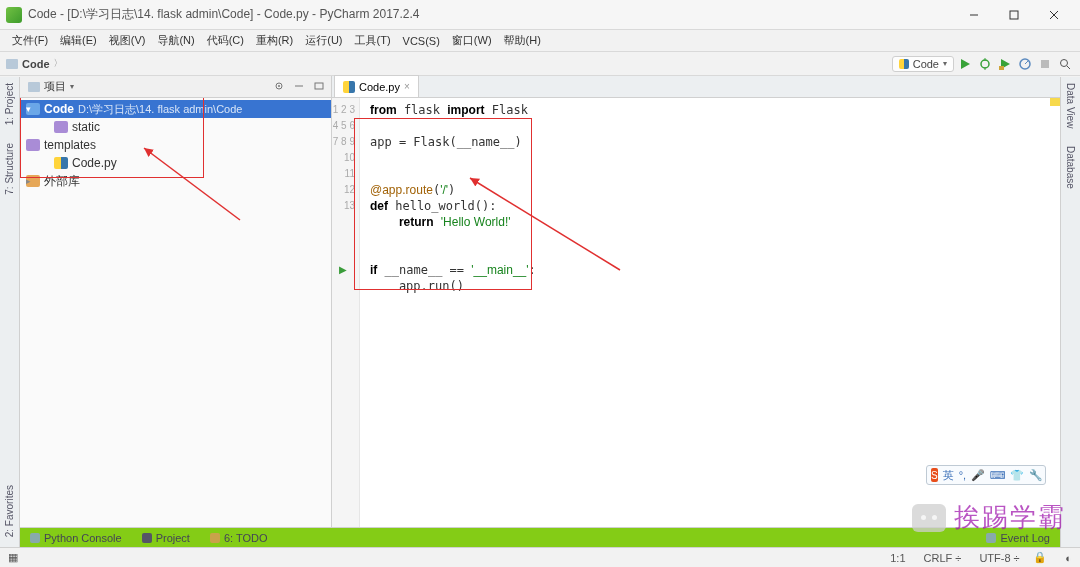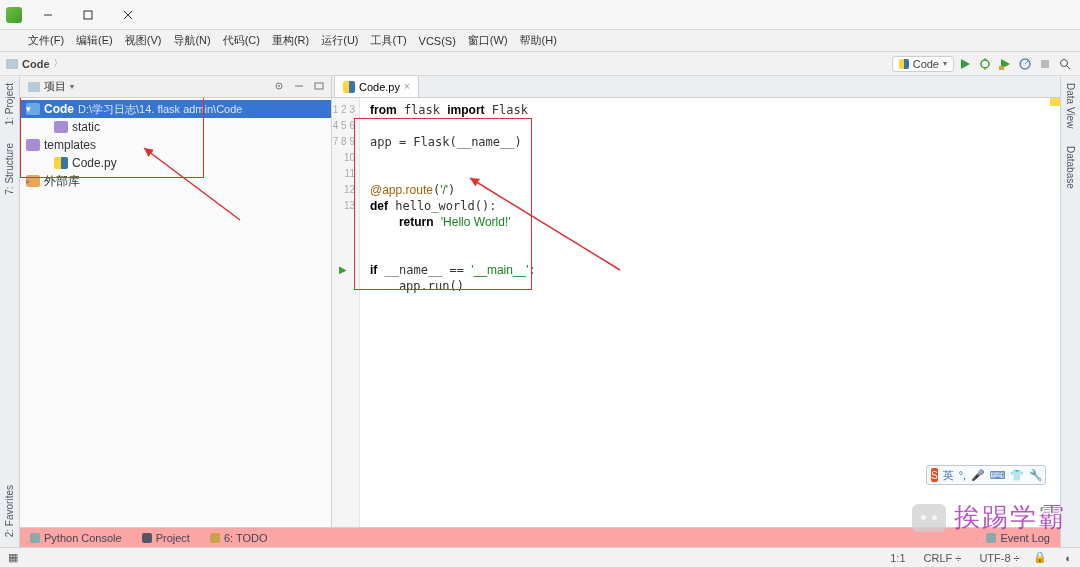--- a/index.html
+++ b/index.html
@@ -5,21 +5,21 @@
 * { margin: 0; padding: 0; box-sizing: border-box; font-family: "Segoe UI", Tahoma, sans-serif; }
 html, body { width: 1080px; height: 567px; overflow: hidden; background: #f2f2f2; }
 
 
 .titlebar { height: 30px; background: #f6f6f6; display: flex; align-items: center; padding: 0 6px; font-size: 12px; color: #555; border-bottom: 1px solid #d9d9d9; }
 .titlebar .app-icon { width: 16px; height: 16px; background: linear-gradient(135deg,#72c143,#3d9b2c); border-radius: 3px; margin-right: 6px; }
 .titlebar .title { flex: 1; }
 .titlebar .win-btn { width: 40px; height: 22px; display: flex; align-items: center; justify-content: center; color: #555; }
 
 
-.menubar { height: 22px; background: #f2f2f2; display: flex; align-items: center; padding: 0 22px; font-size: 11px; color: #333; border-bottom: 1px solid #d9d9d9; }
+.menubar { height: 22px; background: #f2f2f2; display: flex; align-items: center; padding: 0 6px; font-size: 11px; color: #333; border-bottom: 1px solid #d9d9d9; }
 .menubar .menu-item { padding: 0 6px; cursor: pointer; }
 
 
 .navbar { height: 24px; background: #f2f2f2; display: flex; align-items: center; padding: 0 6px; font-size: 11px; color: #444; border-bottom: 1px solid #d9d9d9; }
 .navbar .crumb { display: flex; align-items: center; gap: 4px; }
 .navbar .crumb .folder-icon { width: 12px; height: 10px; background: #b8c9d9; border-radius: 1px; display: inline-block; }
 .navbar .spacer { flex: 1; }
 .navbar .run-config { display: flex; align-items: center; gap: 4px; background: #fdfdfd; border: 1px solid #cfcfcf; border-radius: 3px; padding: 1px 6px; }
 .navbar .run-config .py-icon { width:10px; height:10px; background: conic-gradient(#3776ab 0 50%, #ffd43b 50% 100%); border-radius: 2px;}
 .navbar .run-btn { width: 18px; height: 18px; display:flex; align-items:center; justify-content:center; margin-left:2px; cursor:pointer; }
@@ -71,21 +71,21 @@
 
 .redbox { position:absolute; border:1px solid #e03030; pointer-events:none; }
 .arrow { position:absolute; pointer-events:none; }
 
 
 .ime-bar { position:absolute; right:34px; bottom:82px; width:120px; height:20px; border:1px solid #bfcad4; border-radius:3px; background:#f8fbfe; display:flex; align-items:center; gap:5px; padding:0 4px; font-size:11px; }
 .ime-bar .s { width:14px; height:14px; background:#e84e1b; border-radius:2px; color:#fff; font-size:10px; display:flex;align-items:center;justify-content:center; }
 .ime-bar .i { color:#3a6fb7; font-size:11px; }
 
 
-.bottom-tools { position:absolute; left:20px; right:20px; bottom:20px; height:20px; background:#fca5a5; border-top:1px solid #d0d0d0; display:flex; align-items:center; font-size:11px; color:#445; }
+.bottom-tools { position:absolute; left:20px; right:20px; bottom:20px; height:20px; background:#84cc16; border-top:1px solid #d0d0d0; display:flex; align-items:center; font-size:11px; color:#445; }
 .bottom-tools .tool { display:flex; align-items:center; gap:4px; padding:0 10px; cursor:pointer; }
 .bottom-tools .tool .dot { width:10px;height:10px;border-radius:2px;background:#8aa; }
 .bottom-tools .spacer { flex:1; }
 
 
 .status { position:absolute; left:0; right:0; bottom:0; height:20px; background:#f2f2f2; border-top:1px solid #d0d0d0; display:flex; align-items:center; font-size:11px; color:#555; padding:0 8px; }
 .status .spacer{flex:1;}
 .status .cell{margin-left:18px;}
 .status .lock{ margin-left:14px; }
 
@@ -94,20 +94,21 @@
 .watermark .chat-icon { width:34px; height:28px; border-radius:6px; background:#cfcfcf; position:relative; }
 .watermark .chat-icon::before,.watermark .chat-icon::after{content:"";position:absolute;width:5px;height:5px;background:#f2f2f2;border-radius:50%;top:11px;}
 .watermark .chat-icon::before{left:9px;} .watermark .chat-icon::after{left:20px;}
 
 </style>
 </head>
 <body>
 
 <div class="titlebar">
   <div class="app-icon"></div>
+  <div class="title">Code - [D:\学习日志\14. flask admin\Code] - Code.py - PyCharm 2017.2.4</div>
   <div class="win-btn">
       <svg width="10" height="10">
         <line x1="1" y1="5" x2="9" y2="5" stroke="#333"></line>
       </svg>
     </div>
   <div class="win-btn">
       <svg width="10" height="10">
         <rect x="1" y="1" width="8" height="8" fill="none" stroke="#333"></rect>
       </svg>
     </div>

